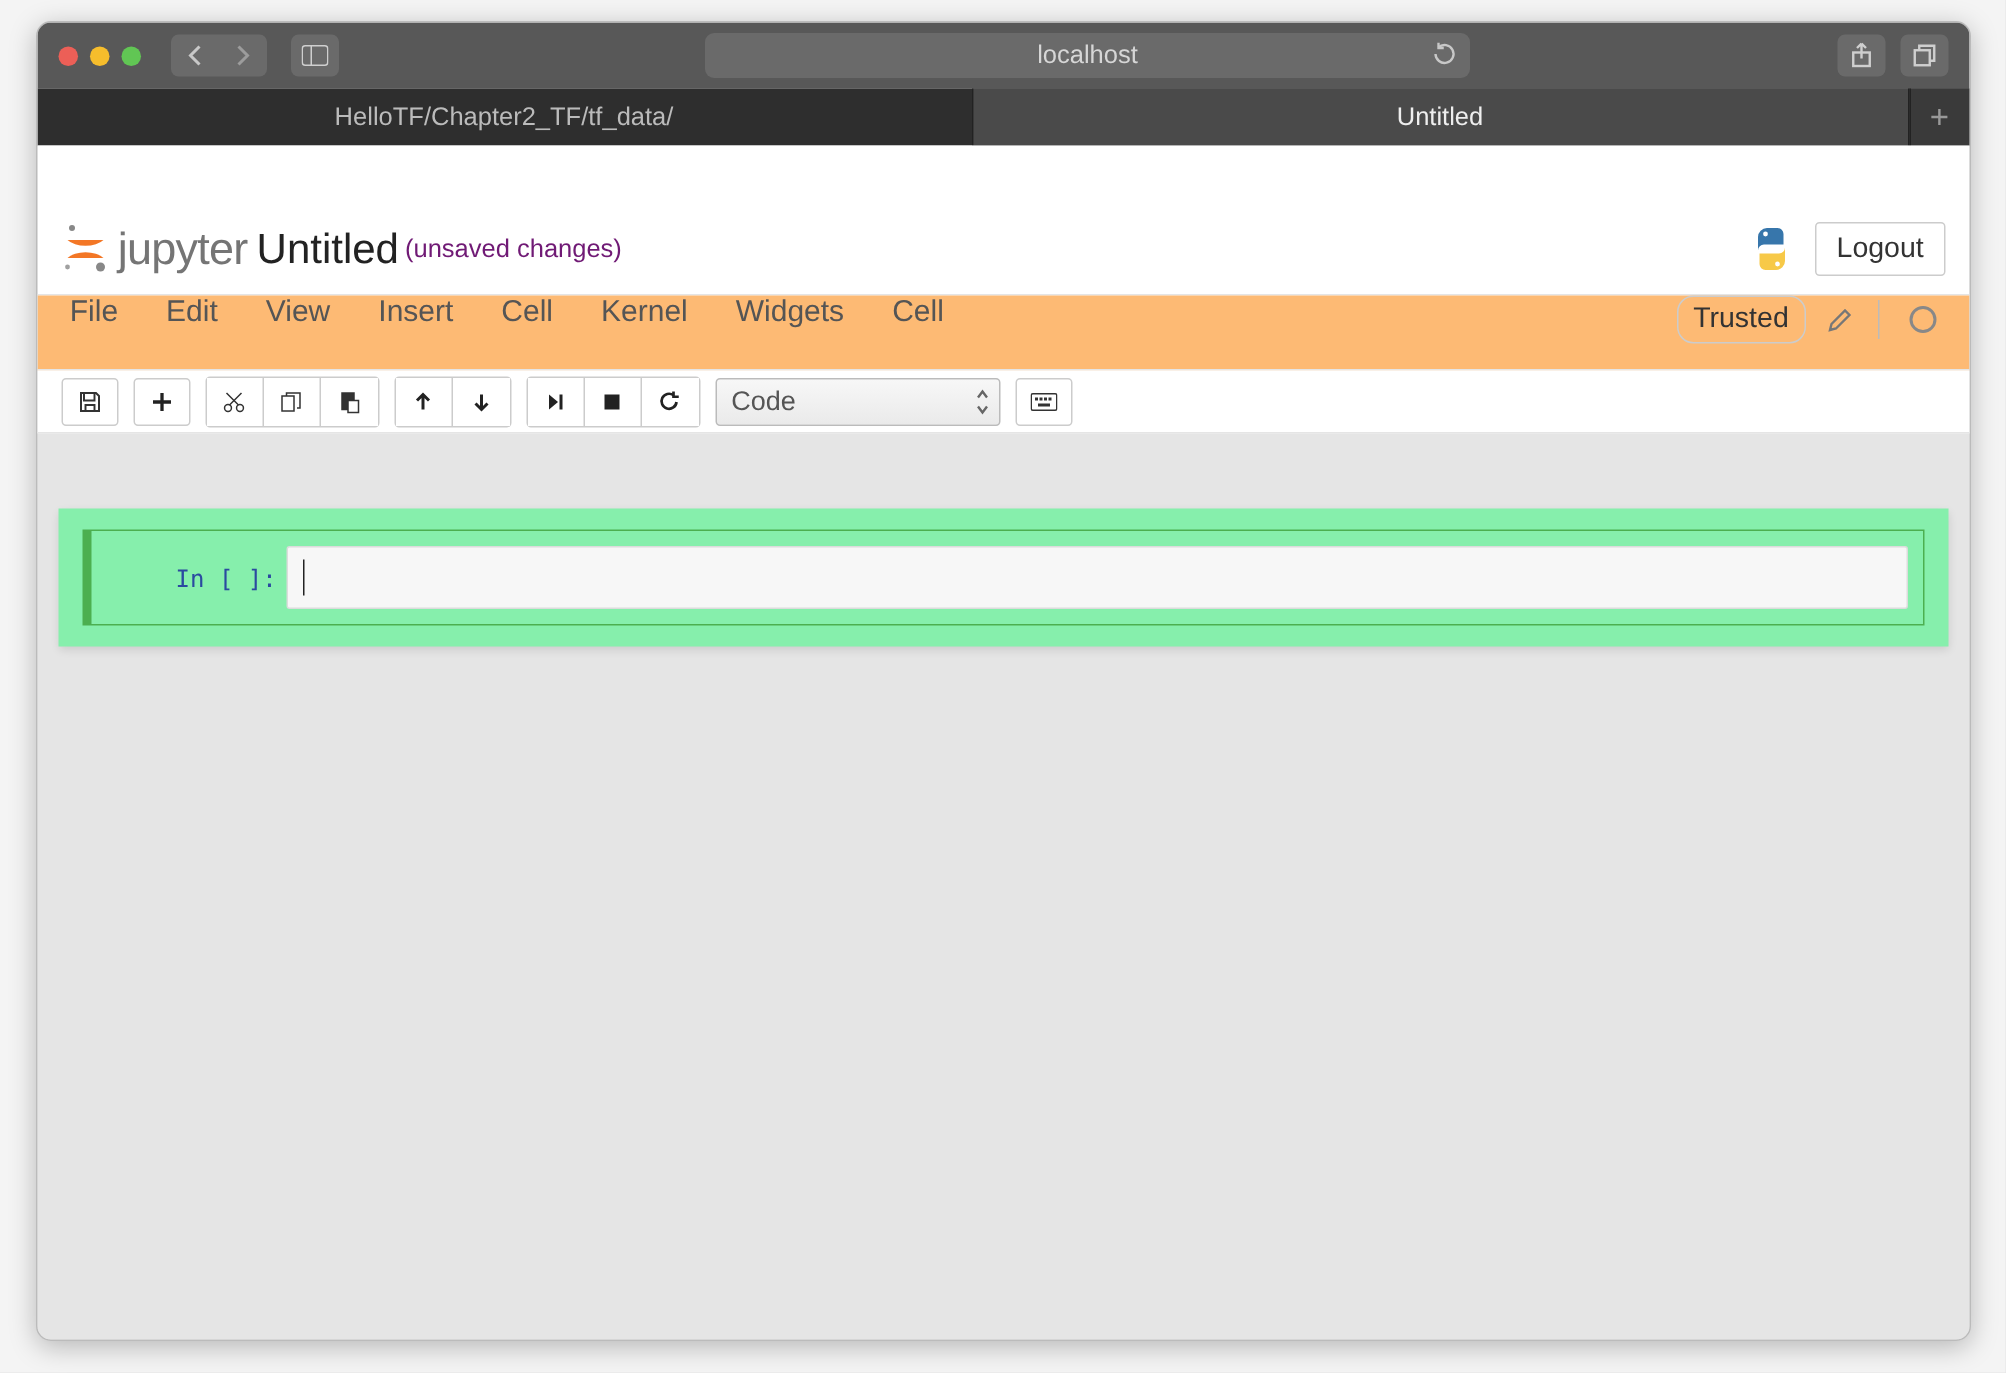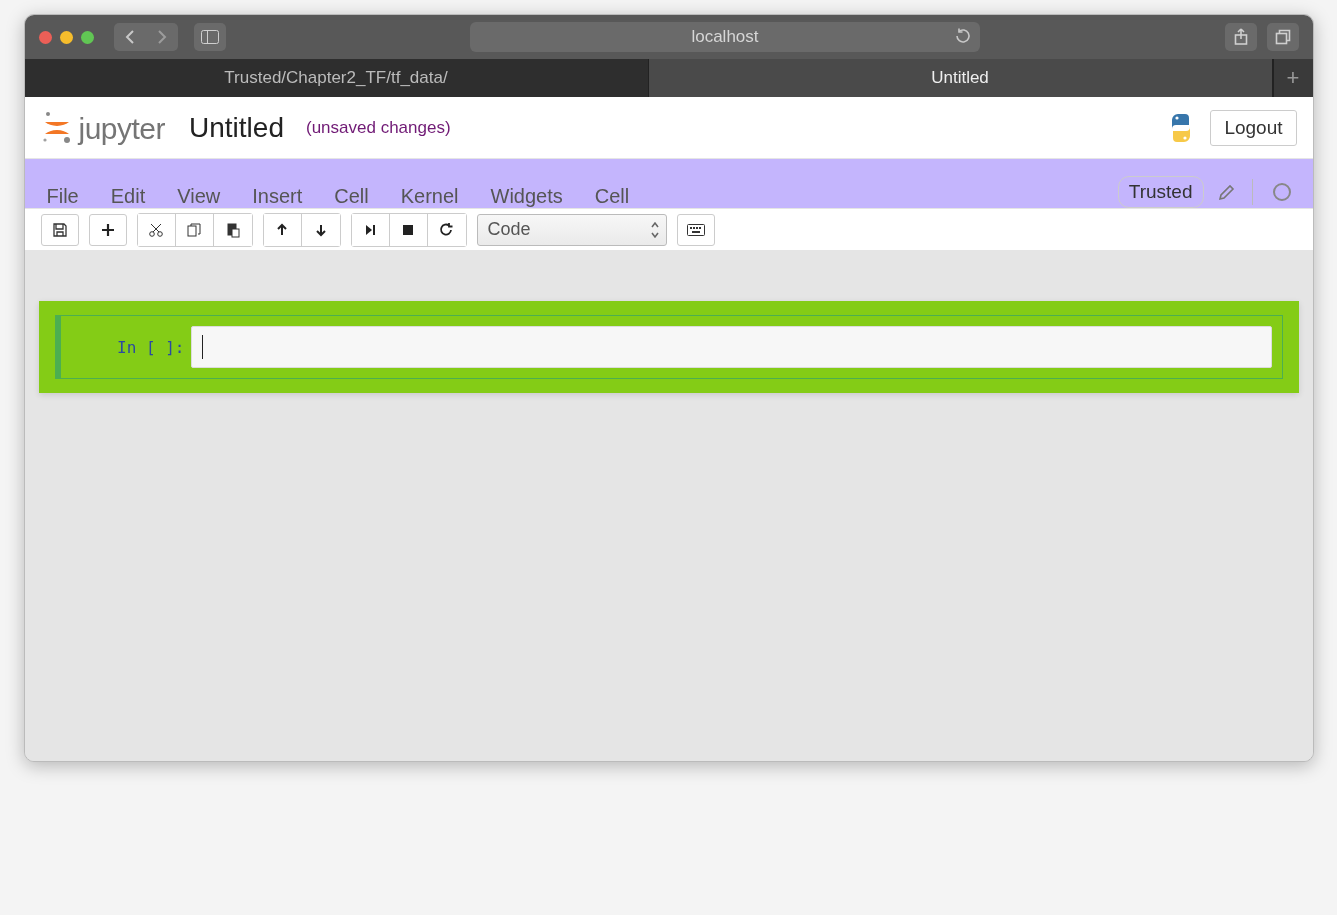--- a/index.html
+++ b/index.html
@@ -10,21 +10,21 @@
     height: 915px;
     overflow: hidden;
   }
   .window {
     width: 1290px;
     margin: 14px auto;
     border-radius: 10px;
     background: #e6e6e6;
     box-shadow: 0 4px 18px rgba(0,0,0,0.25);
     overflow: hidden;
-    height: 748px;
+    height: 880px;
     display: flex;
     flex-direction: column;
     border: 1px solid #bbb;
   }
   
   .titlebar {
     height: 44px;
     background: #585858;
     display: flex;
     align-items: center;
@@ -85,41 +85,41 @@
   
   .jup {
     background: #fff;
     display:flex;
     flex-direction:column;
   }
   .jup-header {
     height: 62px; display:flex; align-items:center;
     padding: 0 16px;
     border-bottom: 1px solid #e5e5e5;
-    gap: 18px;
+    margin-top: 38px;
   }
   .logo { display:flex; align-items:center; gap:6px; }
   .logo-text { font-size: 30px; color:#757575; letter-spacing:-0.5px; font-weight:500; margin-top:2px;}
   .notebook-title {
     font-size: 28px; color:#222; font-weight:500; margin-left: 6px;
   }
   .save-status { font-size: 17px; color:#701a75; margin-left: 4px; }
   .header-right { margin-left:auto; display:flex; align-items:center; gap:12px; }
   .logout {
     border:1px solid #ccc; background:#fff; padding:6px 13px;
     border-radius:3px; font-size:19px; color:#333;
   }
 
   
   .menubar {
-    display:flex; align-items:flex-end;
+    display:flex; align-items:flex-start;
     height: 50px; padding: 0 22px; gap: 32px;
     border-bottom:1px solid #e5e5e5;
     color:#555; font-size:20px;
-    background:#c4b5fd;
+    background:#fdba74;
   }
   .menubar .right { margin-left:auto; display:flex; align-items:center; gap:14px; }
   .trusted {
     border:1px solid #ccc; border-radius:11px; padding:4px 10px;
     font-size:19px; color:#333;
   }
   .sep { width:1px; height:26px; background:#bbb; margin:0 2px; }
   .kernel-name { font-size:20px; color:#555; }
   .kernel-indicator {
     width:18px; height:18px; border:2px solid #888; border-radius:50%; margin-left:4px;
@@ -152,21 +152,21 @@
     position:absolute; right:6px; top:5px;
   }
 
   
   .nb-body {
     flex:1;
     background:#e5e5e5;
     padding: 50px 14px;
   }
   .nb-container {
-    background:#84cc16;
+    background:#86efac;
     box-shadow: 0 2px 6px rgba(0,0,0,0.12);
     padding: 14px 16px;
     width: 100%;
   }
   .cell {
     border:1px solid #4caf50;
     border-left: 6px solid #4caf50;
     display:flex;
     padding: 10px 10px;
     align-items: stretch;
@@ -248,21 +248,21 @@
         <svg width="16" height="16" viewBox="0 0 16 16">
           <rect x="1.5" y="4.5" width="10" height="10" stroke="#cfcfcf" stroke-width="1.6" fill="none"></rect>
           <path d="M4.5 4.5 V1.5 H14.5 V11.5 H11.5" stroke="#cfcfcf" stroke-width="1.6" fill="none"></path>
         </svg>
       </div>
     </div>
   </div>
 
   <div class="tabstrip">
     <div class="tab">
-      <span>Trusted/Chapter2_TF/tf_data/</span>
+      <span>HelloTF/Chapter2_TF/tf_data/</span>
     </div>
     <div class="tab active">
       <span>Untitled</span>
     </div>
     <div class="newtab">
       <span>+</span>
     </div>
   </div>
 
   <div class="jup">

